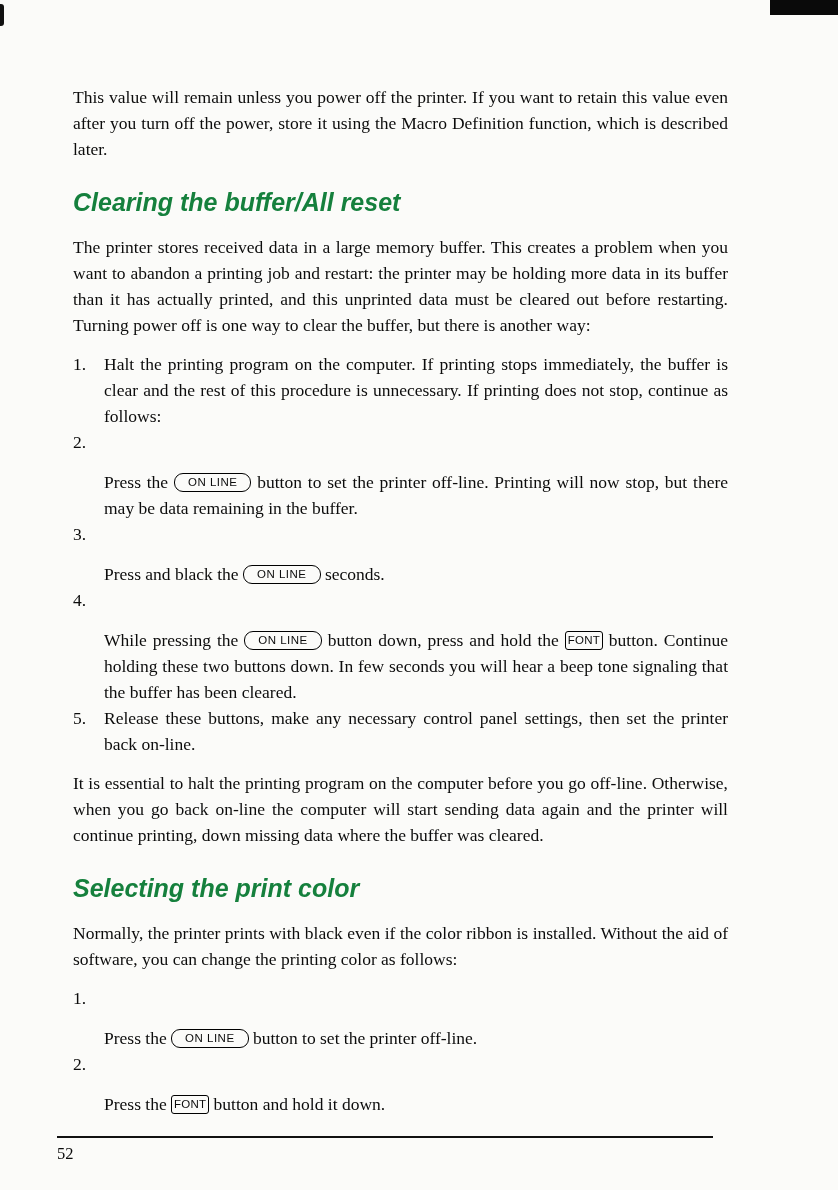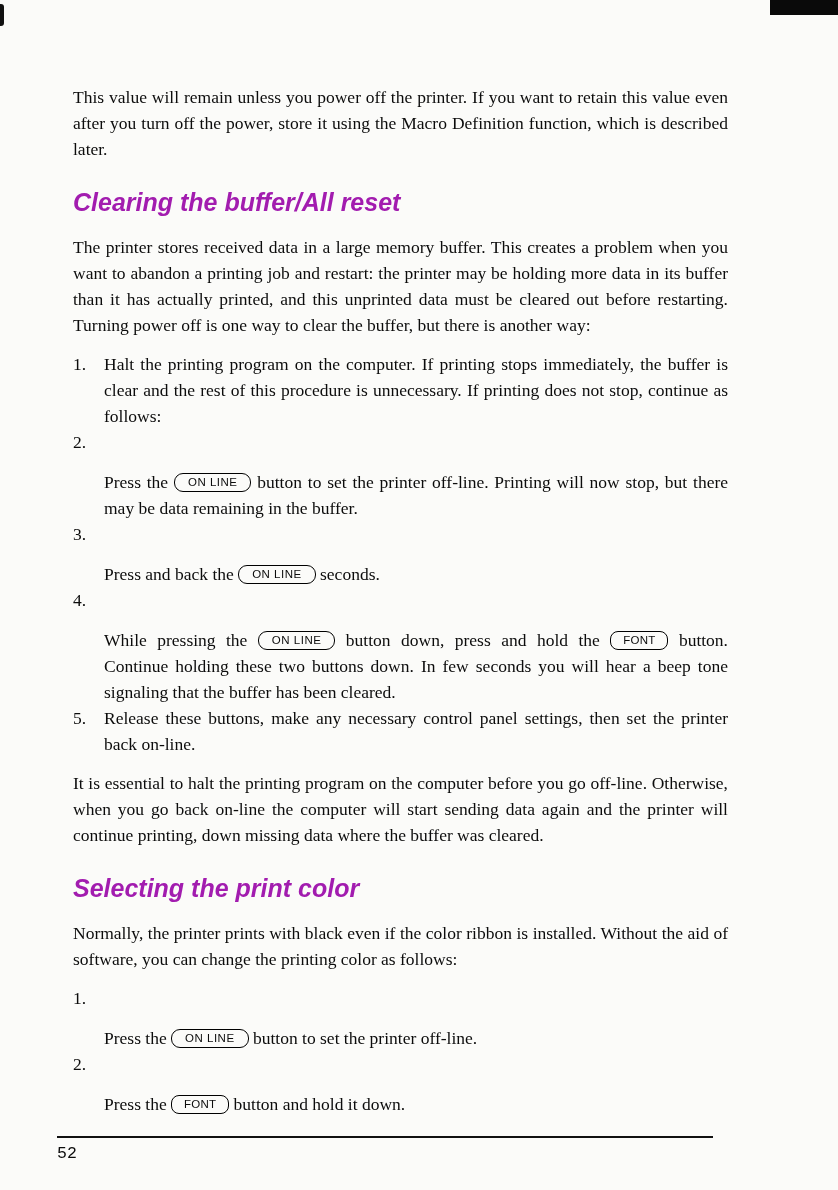--- a/index.html
+++ b/index.html
@@ -25,51 +25,50 @@
     margin: 0 0 11px 0;
     text-align: justify;
   }
   h2.section-heading {
     font-family: "Liberation Sans", sans-serif;
     font-style: italic;
     font-weight: bold;
     font-size: 25px;
     line-height: 30px;
     margin: 25px 0 17px 0;
-    color: #a21caf;
+    color: #15803d;
   }
   .steps { margin: 13px 0 13px 0; }
   .step { display: flex; }
   .step-num { width: 31px; flex: none; }
   .step-body { flex: 1; text-align: justify; }
   .key {
     display: inline-block;
     border: 1.7px solid #000;
     border-radius: 9px;
     padding: 0 13px;
     font-family: "Liberation Sans", sans-serif;
     font-size: 11.5px;
     line-height: 17px;
     letter-spacing: 0.5px;
     vertical-align: 2px;
     white-space: nowrap;
     margin-top: 44px;
   }
   .key.font-key {
-    border-radius: 8px;
-    padding: 0 12px;
+    border-radius: 3px;
+    padding: 0 2px;
     letter-spacing: 0.2px;
   }
   .footer {
     position: absolute;
     left: 57px;
     top: 1136px;
     width: 656px;
     border-top: 2.5px solid #111;
-    font-family: Liberation Mono, monospace;
   }
   .page-number {
     padding-top: 3px;
     font-size: 16.5px;
   }
   .artifact-top-right {
     position: absolute;
     top: 0;
     right: 0;
     width: 68px;
@@ -107,21 +106,21 @@
       <div class="step-body"><span>Halt the printing program on the computer. If printing stops immediately, the buffer is clear and the rest of this procedure is unnecessary. If printing does not stop, continue as follows:</span></div>
     </div>
 
     <div class="step">
       <span class="step-num">2.</span>
       <div class="step-body"><span>Press the </span><span class="key">ON LINE</span><span> button to set the printer off-line. Printing will now stop, but there may be data remaining in the buffer.</span></div>
     </div>
 
     <div class="step">
       <span class="step-num">3.</span>
-      <div class="step-body"><span>Press and back the </span><span class="key">ON LINE</span><span> seconds.</span></div>
+      <div class="step-body"><span>Press and black the </span><span class="key">ON LINE</span><span> seconds.</span></div>
     </div>
 
     <div class="step">
       <span class="step-num">4.</span>
       <div class="step-body">
         <div><span>While pressing the </span><span class="key">ON LINE</span><span> button down, press and hold the </span><span class="key font-key">FONT</span><span> button. Continue holding these two buttons down. In few seconds you will hear a beep tone signaling that the buffer has been cleared.</span></div>
       </div>
     </div>
 
     <div class="step">

